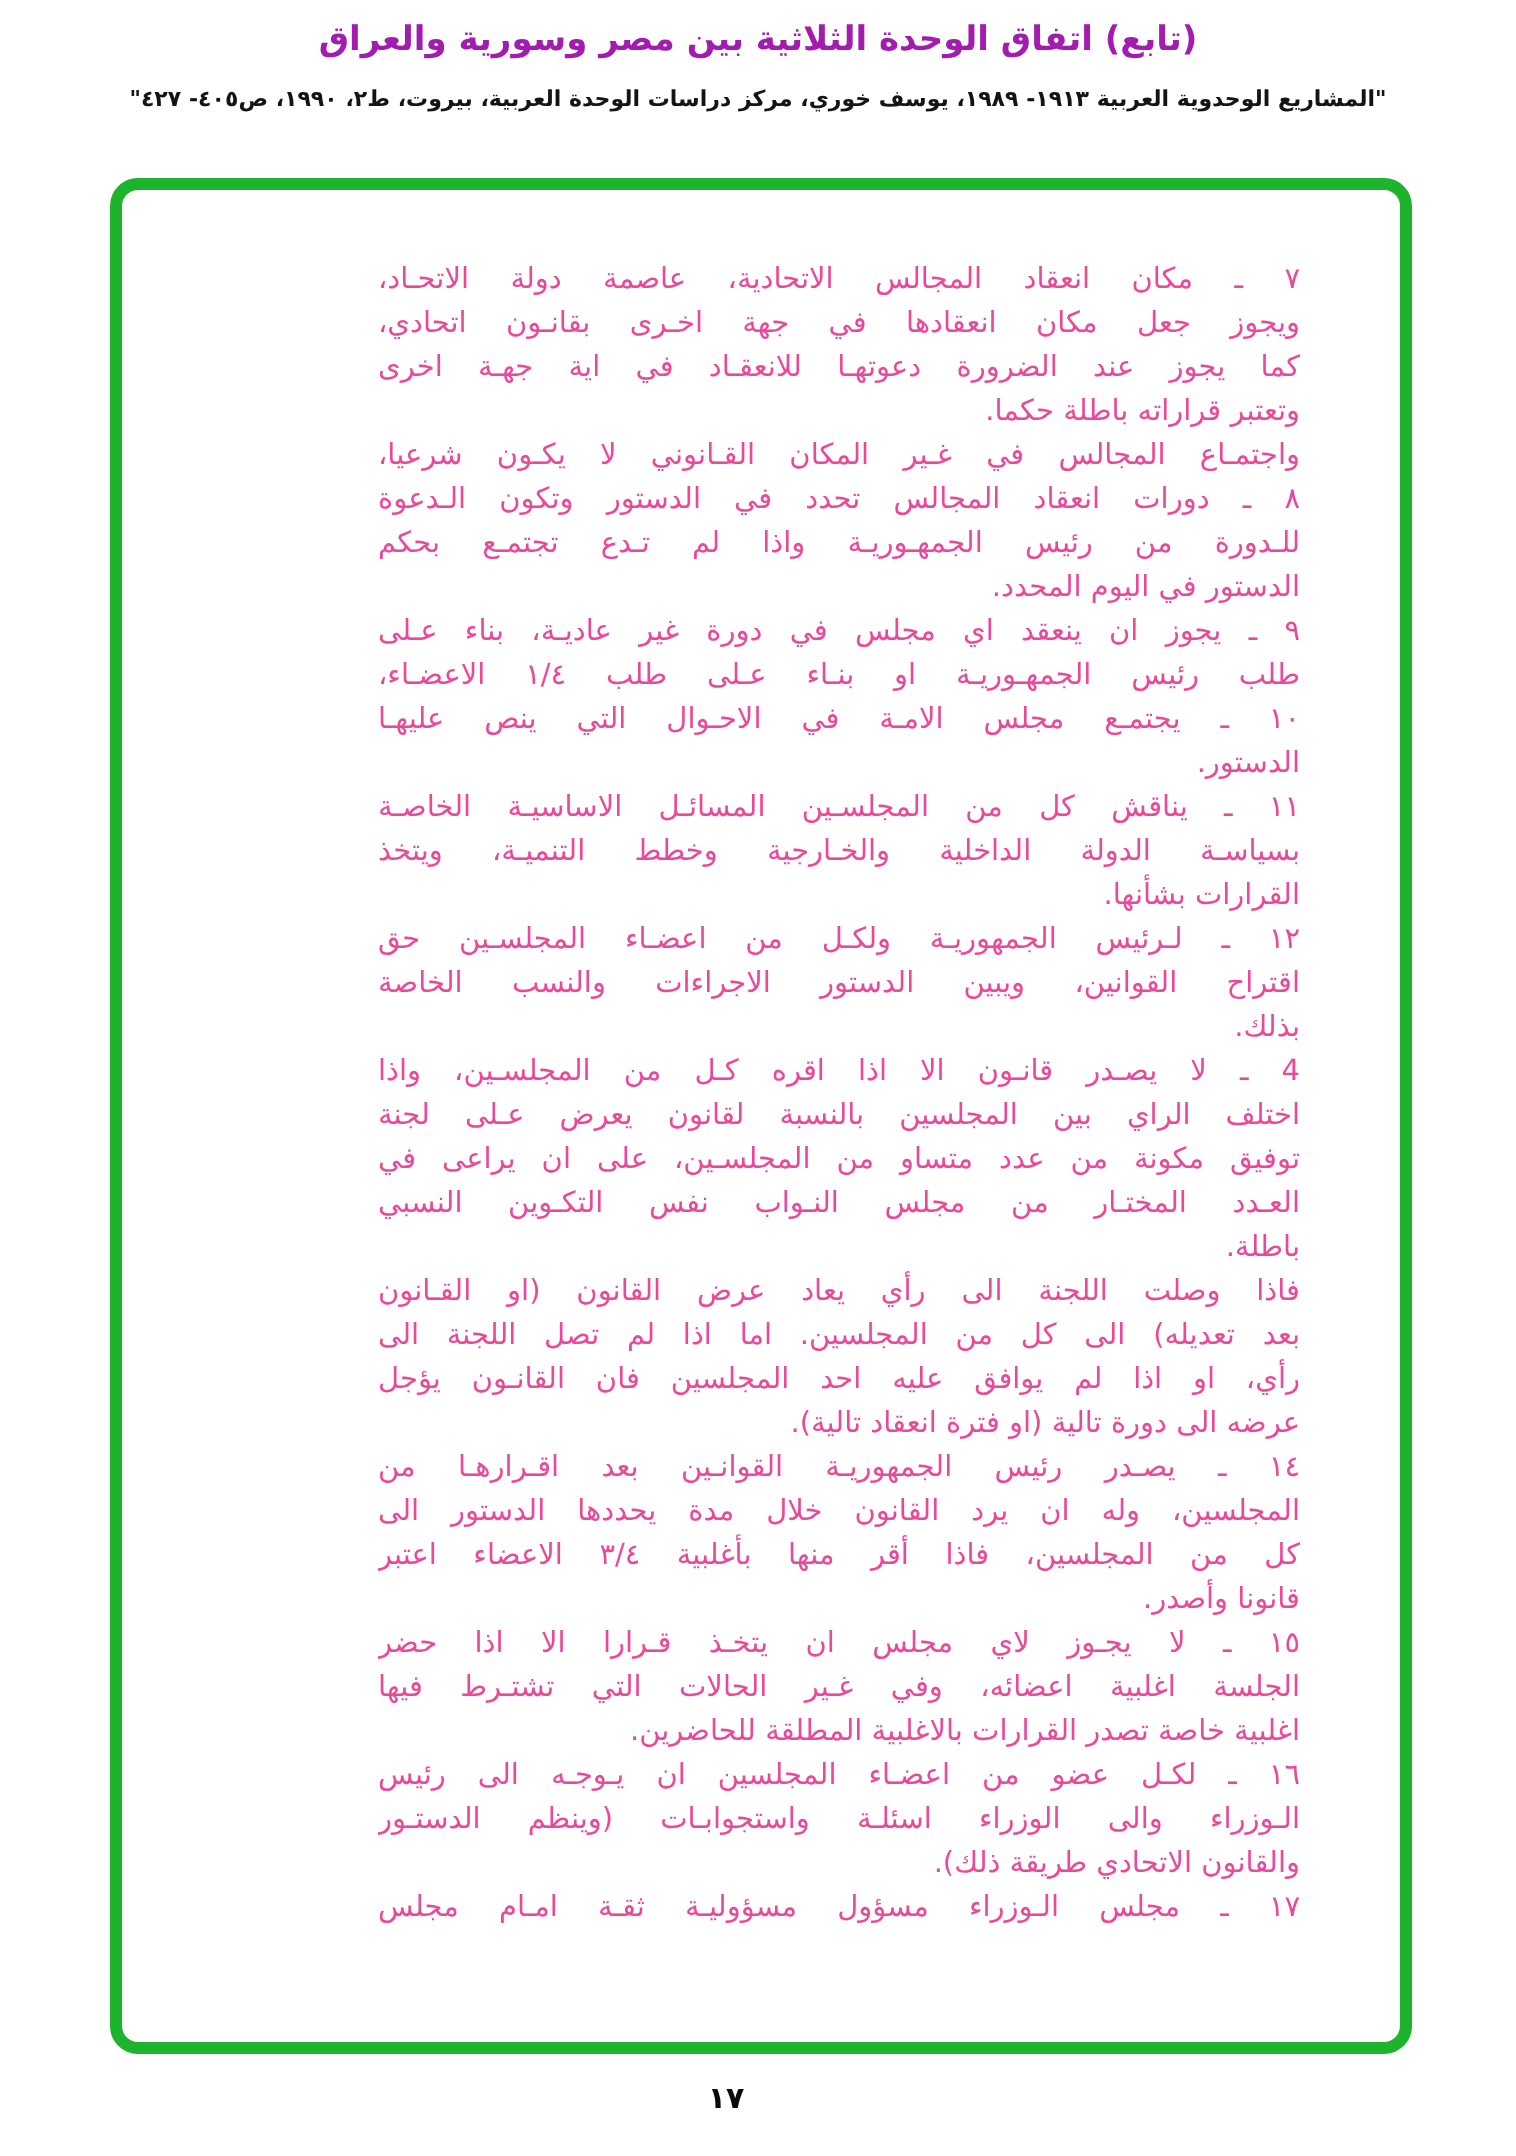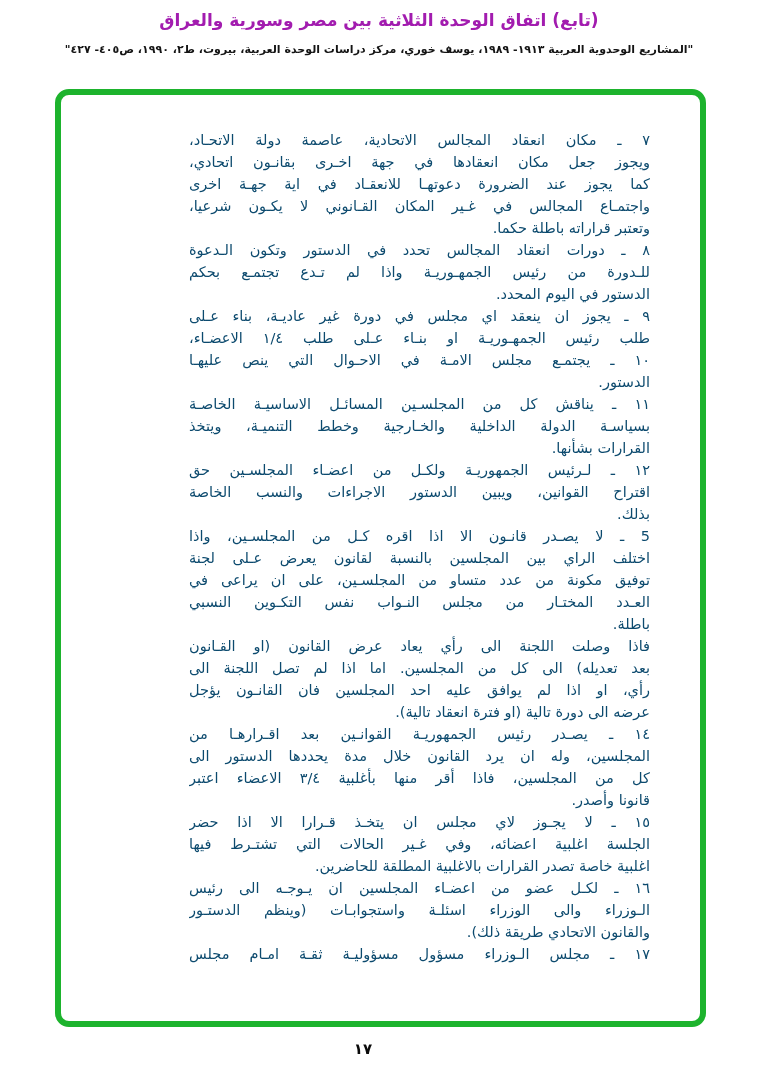--- a/index.html
+++ b/index.html
@@ -50,21 +50,21 @@
     padding: 34px 50px 0 128px;
   }
   .body-text {
     direction: rtl;
     width: 100%;
   }
   .line {
     height: 22px;
     line-height: 22px;
     font-size: 14.5px;
-    color: #0c4a6e;
+    color: #ec4899;
     overflow: hidden;
     white-space: normal;
   }
   .line.j {
     text-align: justify;
     text-align-last: justify;
     text-justify: inter-word;
   }
   .line.r {
     text-align: right;
@@ -86,36 +86,36 @@
 
 <div class="doc-title">(تابع) اتفاق الوحدة الثلاثية بين مصر وسورية والعراق</div>
 
 <div class="doc-source">"المشاريع الوحدوية العربية ١٩١٣- ١٩٨٩، يوسف خوري، مركز دراسات الوحدة العربية، بيروت، ط٢، ١٩٩٠، ص٤٠٥- ٤٢٧"</div>
 
 <div class="green-frame">
   <div class="body-text">
       <div class="line j">٧ ـ مكان انعقاد المجالس الاتحادية، عاصمة دولة الاتحـاد،</div>
       <div class="line j">ويجوز جعل مكان انعقادها في جهة اخـرى بقانـون اتحادي،</div>
       <div class="line j">كما يجوز عند الضرورة دعوتهـا للانعقـاد في اية جهـة اخرى</div>
+      <div class="line r">وتعتبر قراراته باطلة حكما.</div>
       <div class="line j">واجتمـاع المجالس في غـير المكان القـانوني لا يكـون شرعيا،</div>
-      <div class="line r">وتعتبر قراراته باطلة حكما.</div>
       <div class="line j">٨ ـ دورات انعقاد المجالس تحدد في الدستور وتكون الـدعوة</div>
       <div class="line j">للـدورة من رئيس الجمهـوريـة واذا لم تـدع تجتمـع بحكم</div>
       <div class="line r">الدستور في اليوم المحدد.</div>
       <div class="line j">٩ ـ يجوز ان ينعقد اي مجلس في دورة غير عاديـة، بناء عـلى</div>
       <div class="line j">طلب رئيس الجمهـوريـة او بنـاء عـلى طلب ١/٤ الاعضـاء،</div>
       <div class="line j">١٠ ـ يجتمـع مجلس الامـة في الاحـوال التي ينص عليهـا</div>
       <div class="line r">الدستور.</div>
       <div class="line j">١١ ـ يناقش كل من المجلسـين المسائـل الاساسيـة الخاصـة</div>
       <div class="line j">بسياسـة الدولة الداخلية والخـارجية وخطط التنميـة، ويتخذ</div>
       <div class="line r">القرارات بشأنها.</div>
       <div class="line j">١٢ ـ لـرئيس الجمهوريـة ولكـل من اعضـاء المجلسـين حق</div>
       <div class="line j">اقتراح القوانين، ويبين الدستور الاجراءات والنسب الخاصة</div>
       <div class="line r">بذلك.</div>
-      <div class="line j">5 ـ لا يصـدر قانـون الا اذا اقره كـل من المجلسـين، واذا</div>
+      <div class="line j">4 ـ لا يصـدر قانـون الا اذا اقره كـل من المجلسـين، واذا</div>
       <div class="line j">اختلف الراي بين المجلسين بالنسبة لقانون يعرض عـلى لجنة</div>
       <div class="line j">توفيق مكونة من عدد متساو من المجلسـين، على ان يراعى في</div>
       <div class="line j">العـدد المختـار من مجلس النـواب نفس التكـوين النسبي</div>
       <div class="line r">باطلة.</div>
       <div class="line j">فاذا وصلت اللجنة الى رأي يعاد عرض القانون (او القـانون</div>
       <div class="line j">بعد تعديله) الى كل من المجلسين. اما اذا لم تصل اللجنة الى</div>
       <div class="line j">رأي، او اذا لم يوافق عليه احد المجلسين فان القانـون يؤجل</div>
       <div class="line r">عرضه الى دورة تالية (او فترة انعقاد تالية).</div>
       <div class="line j">١٤ ـ يصـدر رئيس الجمهوريـة القوانـين بعد اقـرارهـا من</div>
       <div class="line j">المجلسين، وله ان يرد القانون خلال مدة يحددها الدستور الى</div>

